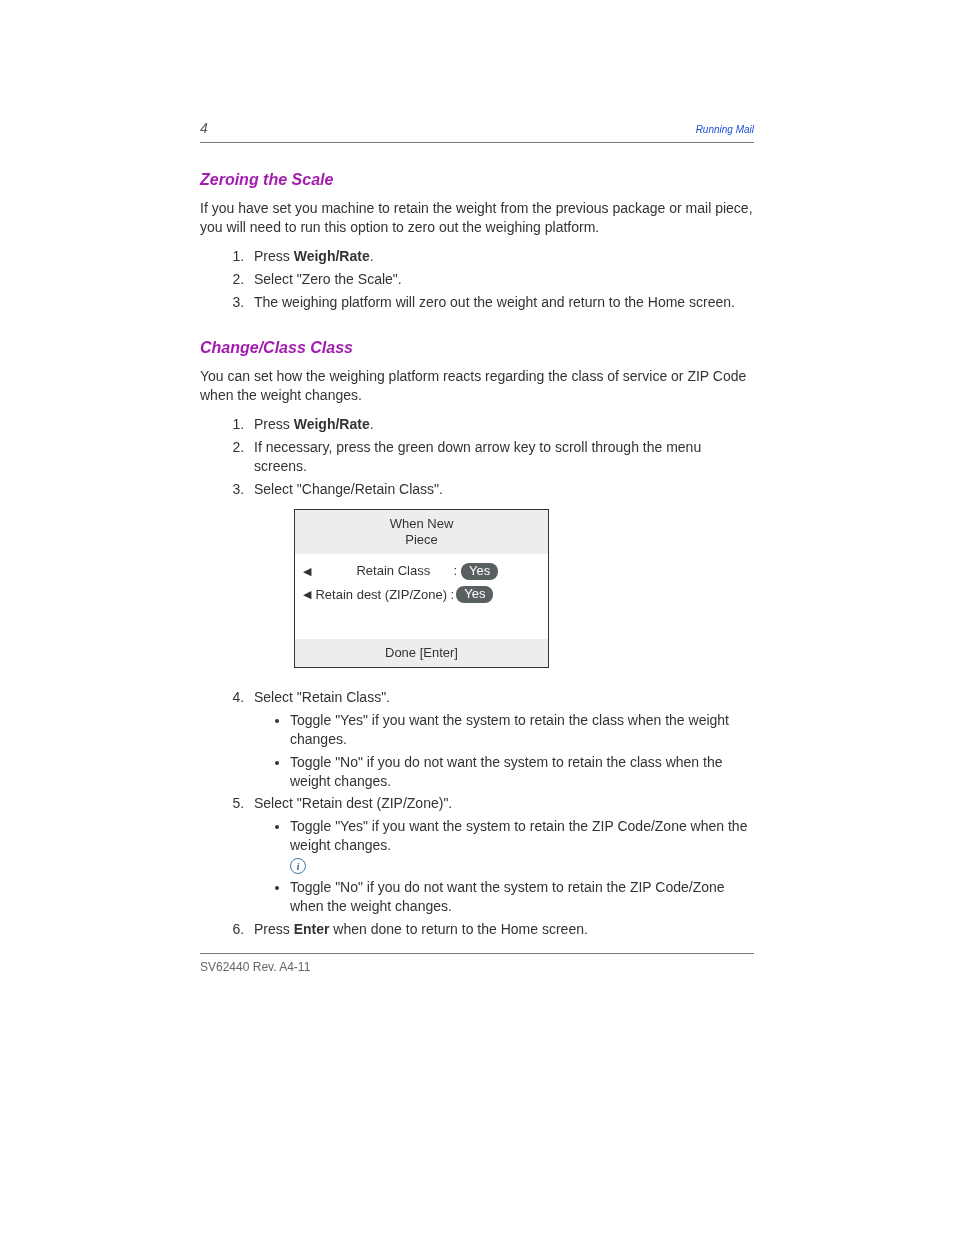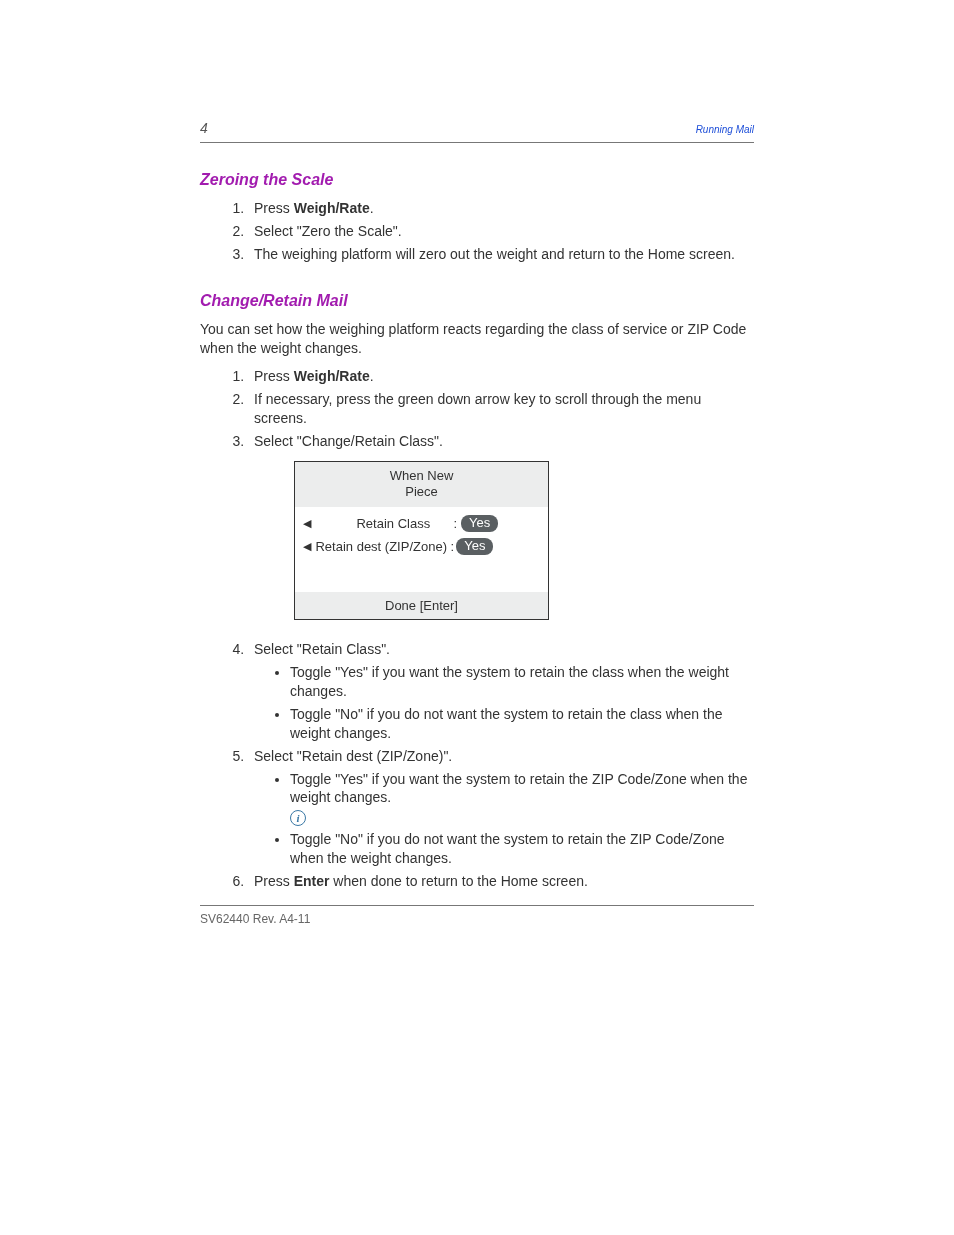--- a/index.html
+++ b/index.html
@@ -161,29 +161,30 @@
 
 <div class="page">
 
   <div class="header-row">
     <div class="header-left">4</div>
     <div class="header-right">Running Mail</div>
   </div>
   <div class="header-line"></div>
 
   <div class="section-title">Zeroing the Scale</div>
+  <p class="body-text">If you have set you machine to retain the weight from the previous package or mail piece, you will need to run this option to zero out the weighing platform.</p>
   <ol class="steps">
     <li>
       <span>Press </span><span class="inline-bold">Weigh/Rate</span><span>.</span>
     </li>
     <li>Select "Zero the Scale".</li>
     <li>The weighing platform will zero out the weight and return to the Home screen.</li>
   </ol>
 
-  <div class="section-title">Change/Retain Mail</div>
+  <div class="section-title">Change/Class Class</div>
   <p class="body-text">You can set how the weighing platform reacts regarding the class of service or ZIP Code when the weight changes.</p>
   <ol class="steps">
     <li>
       <span>Press </span><span class="inline-bold">Weigh/Rate</span><span>.</span>
     </li>
     <li>If necessary, press the green down arrow key to scroll through the menu screens.</li>
     <li>
       <span>Select "Change/Retain Class".</span>
 
       

